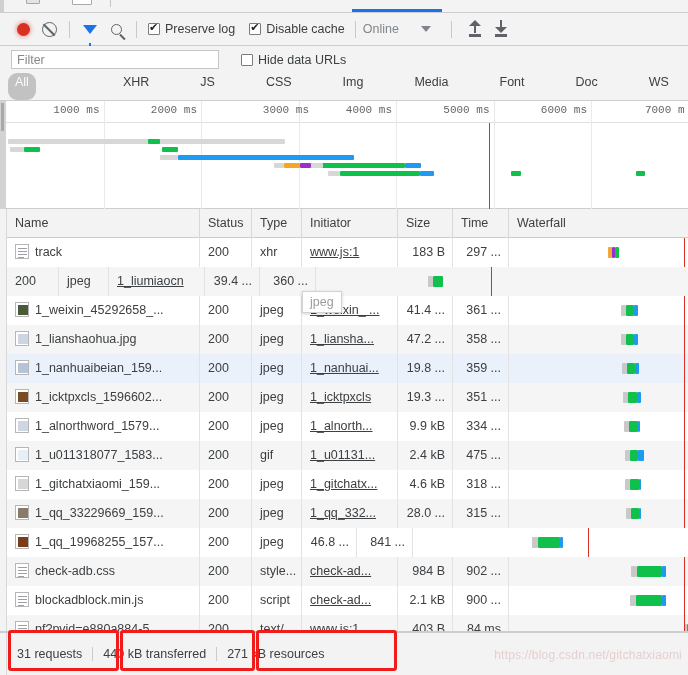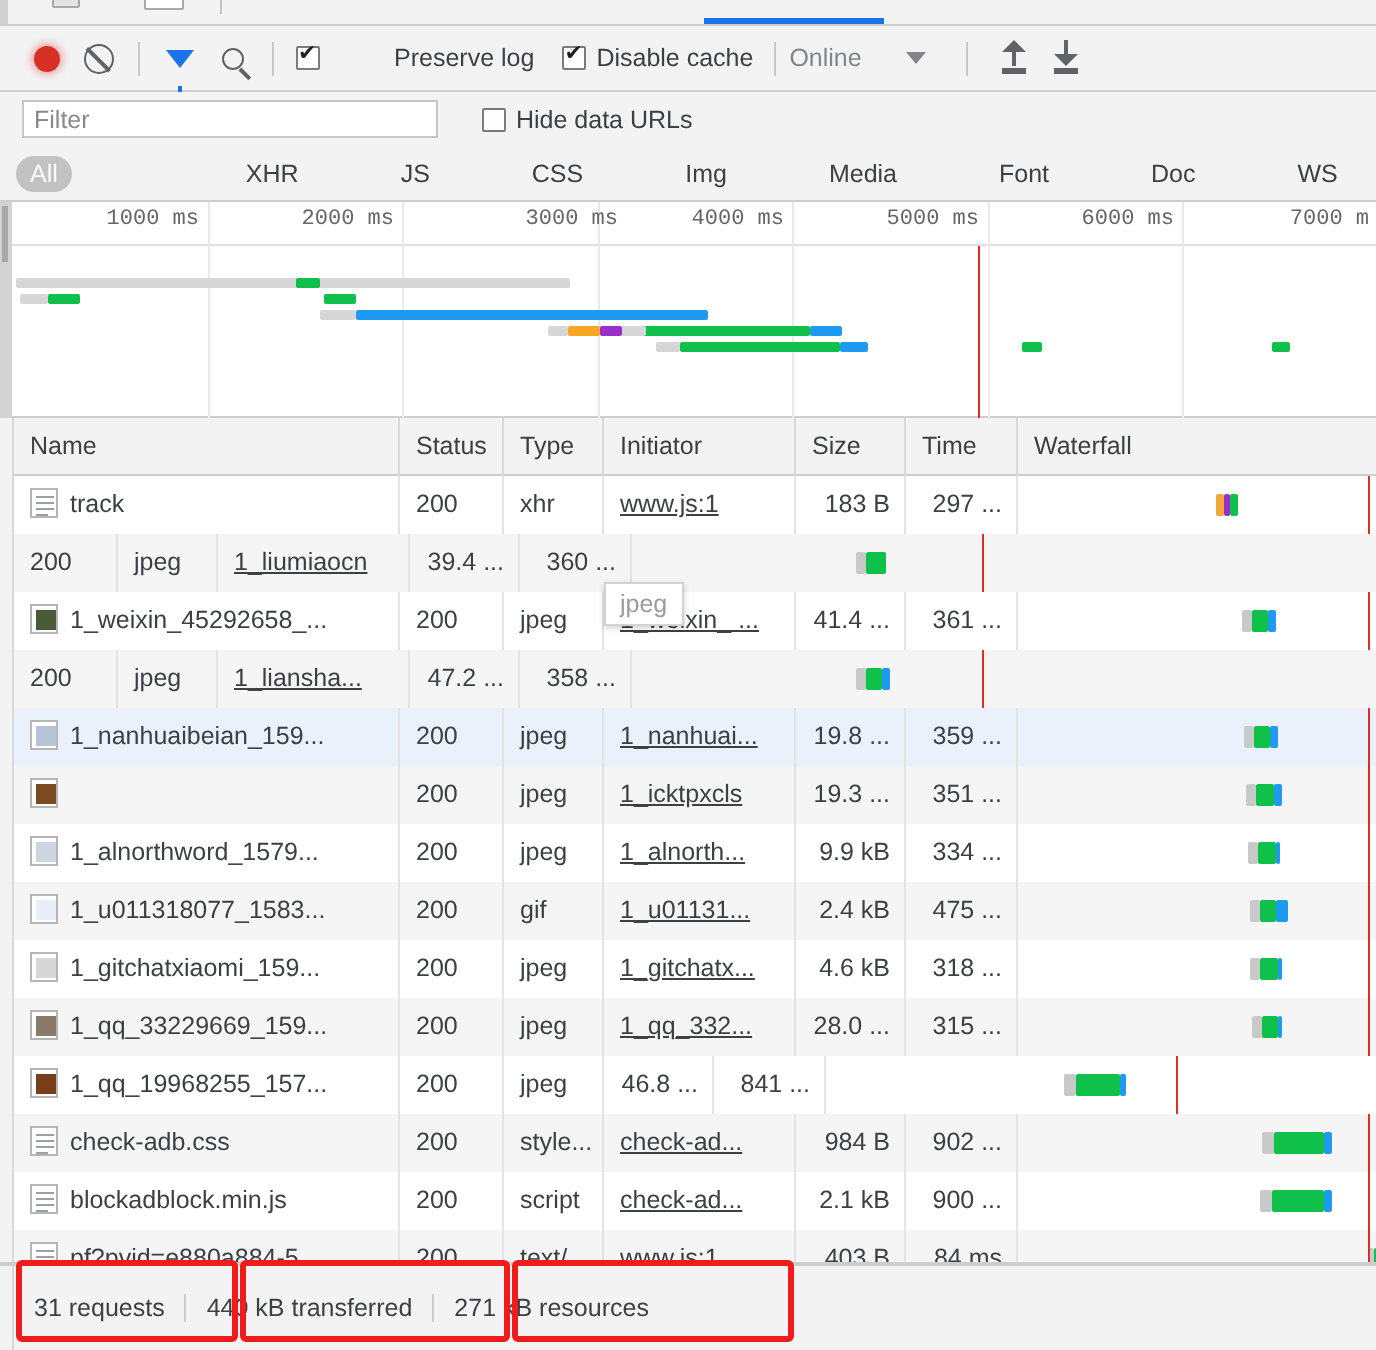--- a/index.html
+++ b/index.html
@@ -83,21 +83,21 @@
   .filter-input {
     width: 208px; height: 19px; background: #fff; border: 1px solid #c6c6c6;
     font-family: "Liberation Sans", sans-serif; font-size: 12.5px; color: #333;
     padding: 0 5px; outline: none;
   }
   .filter-input::placeholder { color: #8a8a8a; }
 
   
   .typerow {
     position: absolute; top: 73px; left: 0; width: 688px; height: 28px;
-    background: #f3f3f3; display: flex; align-items: center; padding-left: 8px;
+    background: #f3f3f3; display: flex; padding-left: 8px;
     border-bottom: 1px solid #cdcdcd;
     gap: 35px;
   }
   .type-pill {
     font-size: 12.5px; color: #3c4043; padding: 2px 7px; margin-right: 2px;
     border-radius: 9px; cursor: pointer; white-space: nowrap;
   }
   .type-pill.active { background: #c2c2c2; color: #fbfbfb; }
   .type-sep { width:1px; height:15px; background:#cfcfcf; margin: 0 5px 0 3px; }
 
@@ -205,21 +205,21 @@
         <div class="clear-icon"></div>
       </div>
     <div class="sep"></div>
     <div class="tb-btn">
         <div class="funnel"></div>
       </div>
     <div class="tb-btn">
         <div class="mag"></div>
       </div>
     <div class="sep"></div>
-    <div class="chk-group" style="margin-left:4px;gap:32px;">
+    <div class="chk-group" style="margin-left:4px;">
       <span class="cbx checked"></span>
       <span class="chk-label">Preserve log</span>
     </div>
     <div class="chk-group">
       <span class="cbx checked"></span>
       <span class="chk-label">Disable cache</span>
     </div>
     <div class="sep" style="margin-left:-4px;"></div>
     <span class="throttle">Online</span>
     <div class="caret-down"></div>
@@ -351,20 +351,21 @@
           <div class="cell num" style="width: 55px;">41.4 ...</div>
           <div class="cell num" style="width: 56px;">361 ...</div>
           <div class="wf-cell">
             <div class="wf-bar" style="left: 112px; width: 5px; background: rgb(201, 201, 201);"></div>
             <div class="wf-bar" style="left: 117px; width: 8px; background: rgb(15, 192, 74);"></div>
             <div class="wf-bar" style="left: 125px; width: 4px; background: rgb(30, 155, 240);"></div>
             <div class="wf-red" style="left: 175px;"></div>
           </div>
         </div>
         <div class="row even">
+          <div class="cell" style="width: 193px;"><span class="favicon fav-img"><i class="pic" style="background: rgb(207, 214, 227);"></i></span><span class="name-txt">1_lianshaohua.jpg</span></div>
           <div class="cell " style="width: 52px;">200</div>
           <div class="cell " style="width: 50px;">jpeg</div>
           <div class="cell link" style="width: 96px;"><span>1_liansha...</span></div>
           <div class="cell num" style="width: 55px;">47.2 ...</div>
           <div class="cell num" style="width: 56px;">358 ...</div>
           <div class="wf-cell">
             <div class="wf-bar" style="left: 112px; width: 5px; background: rgb(201, 201, 201);"></div>
             <div class="wf-bar" style="left: 117px; width: 8px; background: rgb(15, 192, 74);"></div>
             <div class="wf-bar" style="left: 125px; width: 4px; background: rgb(30, 155, 240);"></div>
             <div class="wf-red" style="left: 175px;"></div>
@@ -378,21 +379,21 @@
           <div class="cell num" style="width: 55px;">19.8 ...</div>
           <div class="cell num" style="width: 56px;">359 ...</div>
           <div class="wf-cell">
             <div class="wf-bar" style="left: 113px; width: 5px; background: rgb(201, 201, 201);"></div>
             <div class="wf-bar" style="left: 118px; width: 8px; background: rgb(15, 192, 74);"></div>
             <div class="wf-bar" style="left: 126px; width: 4px; background: rgb(30, 155, 240);"></div>
             <div class="wf-red" style="left: 175px;"></div>
           </div>
         </div>
         <div class="row even">
-          <div class="cell" style="width: 193px;"><span class="favicon fav-img"><i class="pic" style="background: rgb(122, 74, 32);"></i></span></div>
+          <div class="cell" style="width: 193px;"><span class="favicon fav-img"><i class="pic" style="background: rgb(122, 74, 32);"></i></span><span class="name-txt">1_icktpxcls_1596602...</span></div>
           <div class="cell " style="width: 52px;">200</div>
           <div class="cell " style="width: 50px;">jpeg</div>
           <div class="cell link" style="width: 96px;"><span>1_icktpxcls</span></div>
           <div class="cell num" style="width: 55px;">19.3 ...</div>
           <div class="cell num" style="width: 56px;">351 ...</div>
           <div class="wf-cell">
             <div class="wf-bar" style="left: 114px; width: 5px; background: rgb(201, 201, 201);"></div>
             <div class="wf-bar" style="left: 119px; width: 9px; background: rgb(15, 192, 74);"></div>
             <div class="wf-bar" style="left: 128px; width: 4px; background: rgb(30, 155, 240);"></div>
             <div class="wf-red" style="left: 175px;"></div>
@@ -514,19 +515,20 @@
 
   <div class="grid-bottom-line"></div>
 
   <div class="statusbar">
     <div class="rail"></div>
     <span class="st-item">31 requests</span>
     <span class="st-sep"></span>
     <span class="st-item">440 kB transferred</span>
     <span class="st-sep"></span>
     <span class="st-item">271 kB resources</span>
+    <span class="watermark">https://blog.csdn.net/gitchatxiaomi</span>
   </div>
 
   <div class="annbox" style="left:8px;  top:630px; width:111px; height:41px;"></div>
   <div class="annbox" style="left:120px;top:630px; width:135px; height:41px;"></div>
   <div class="annbox" style="left:256px;top:630px; width:141px; height:41px;"></div>
 
 </div>
 
 </body></html>

